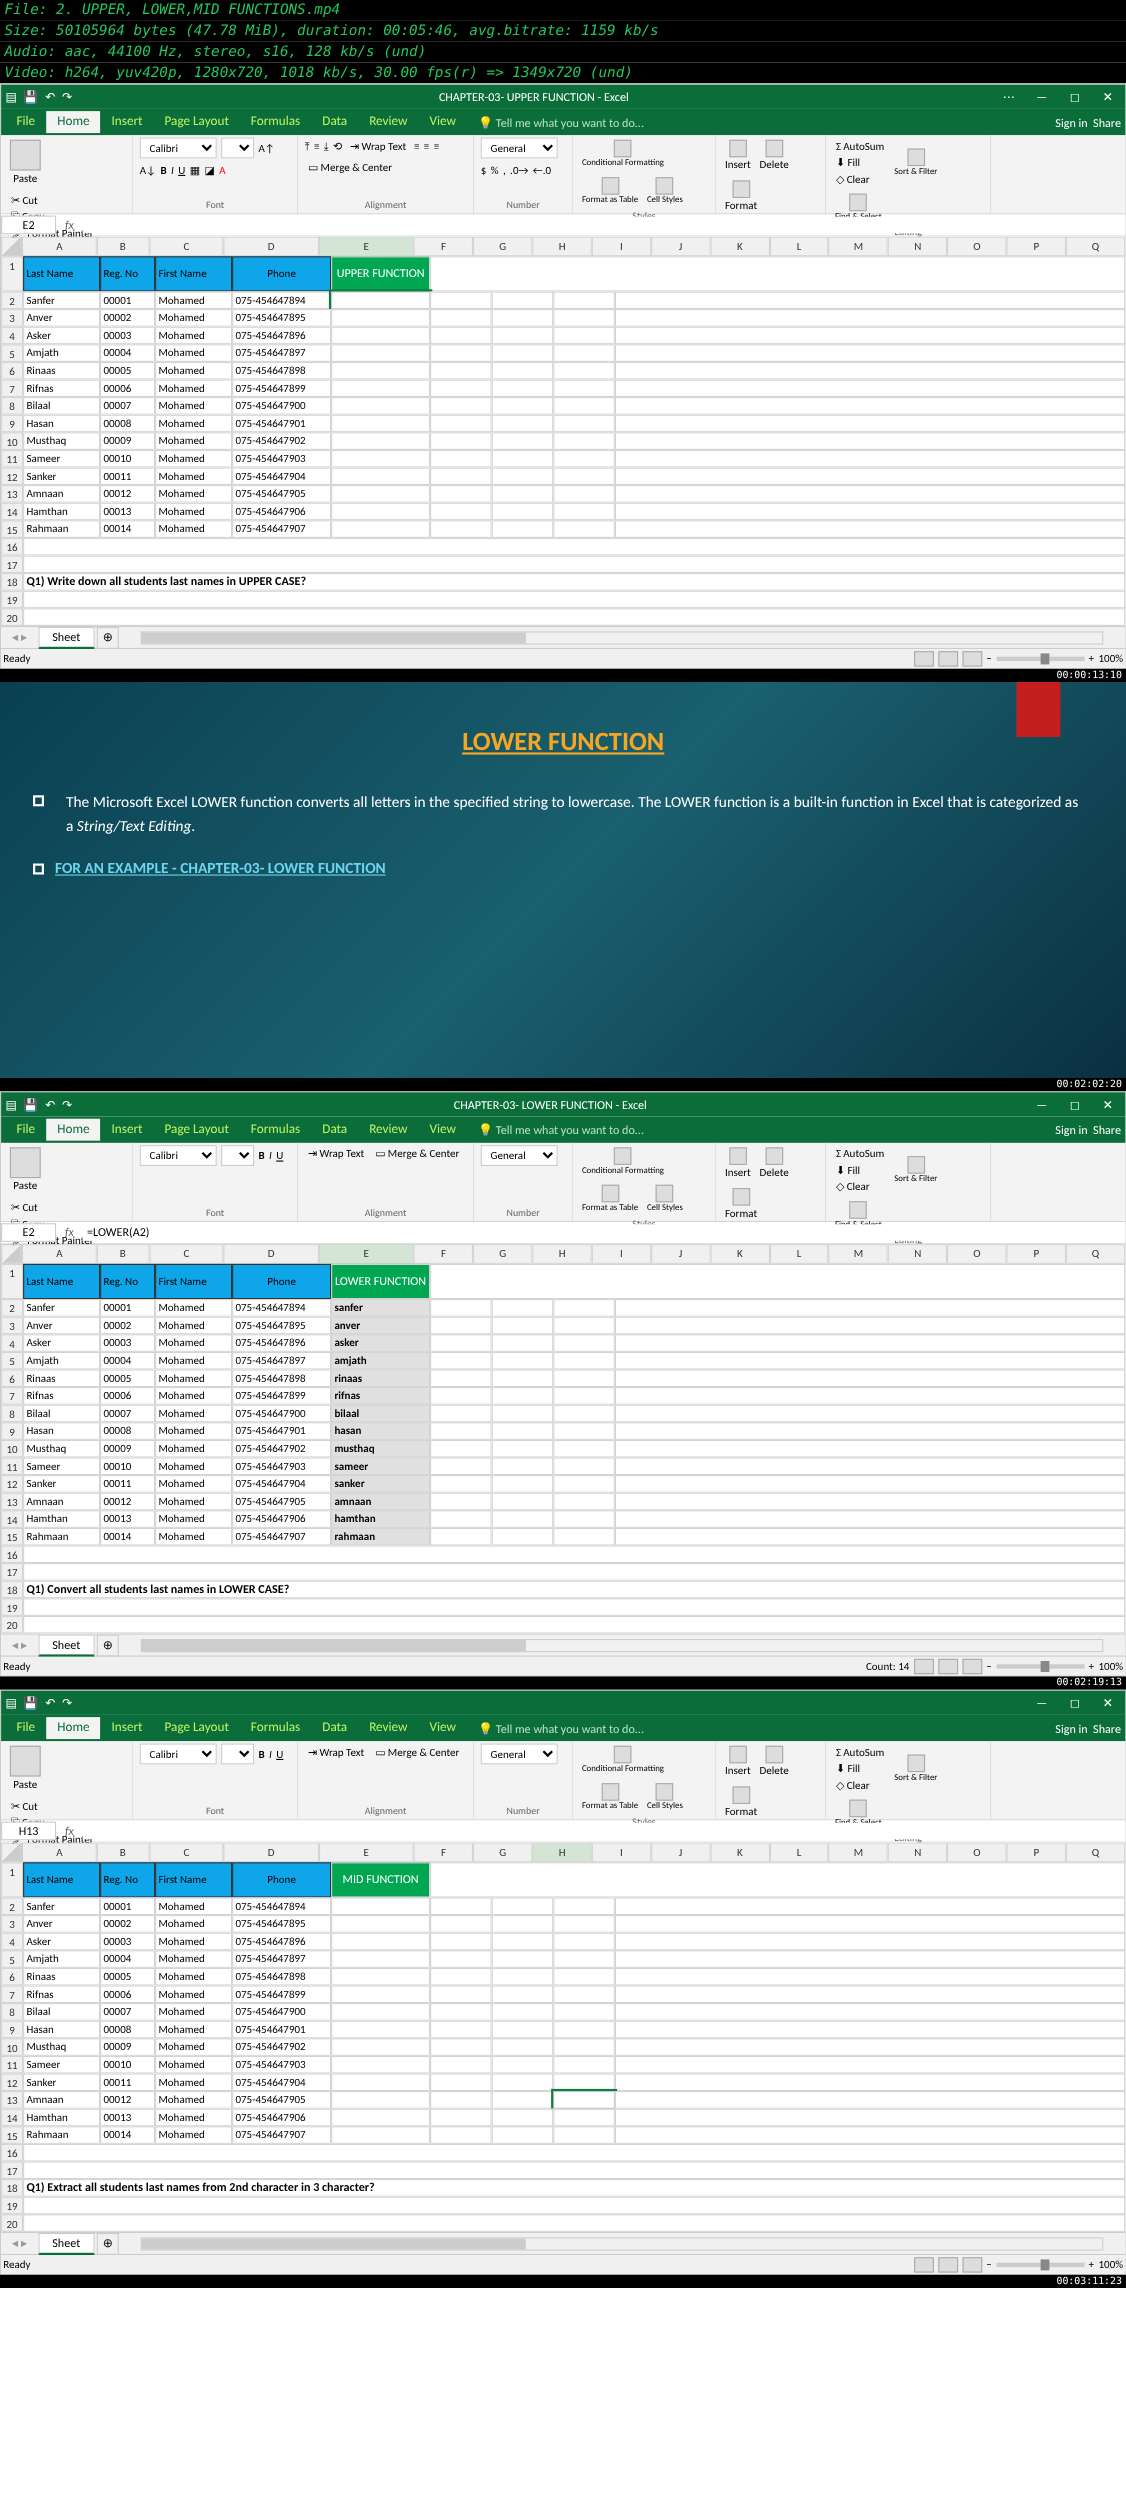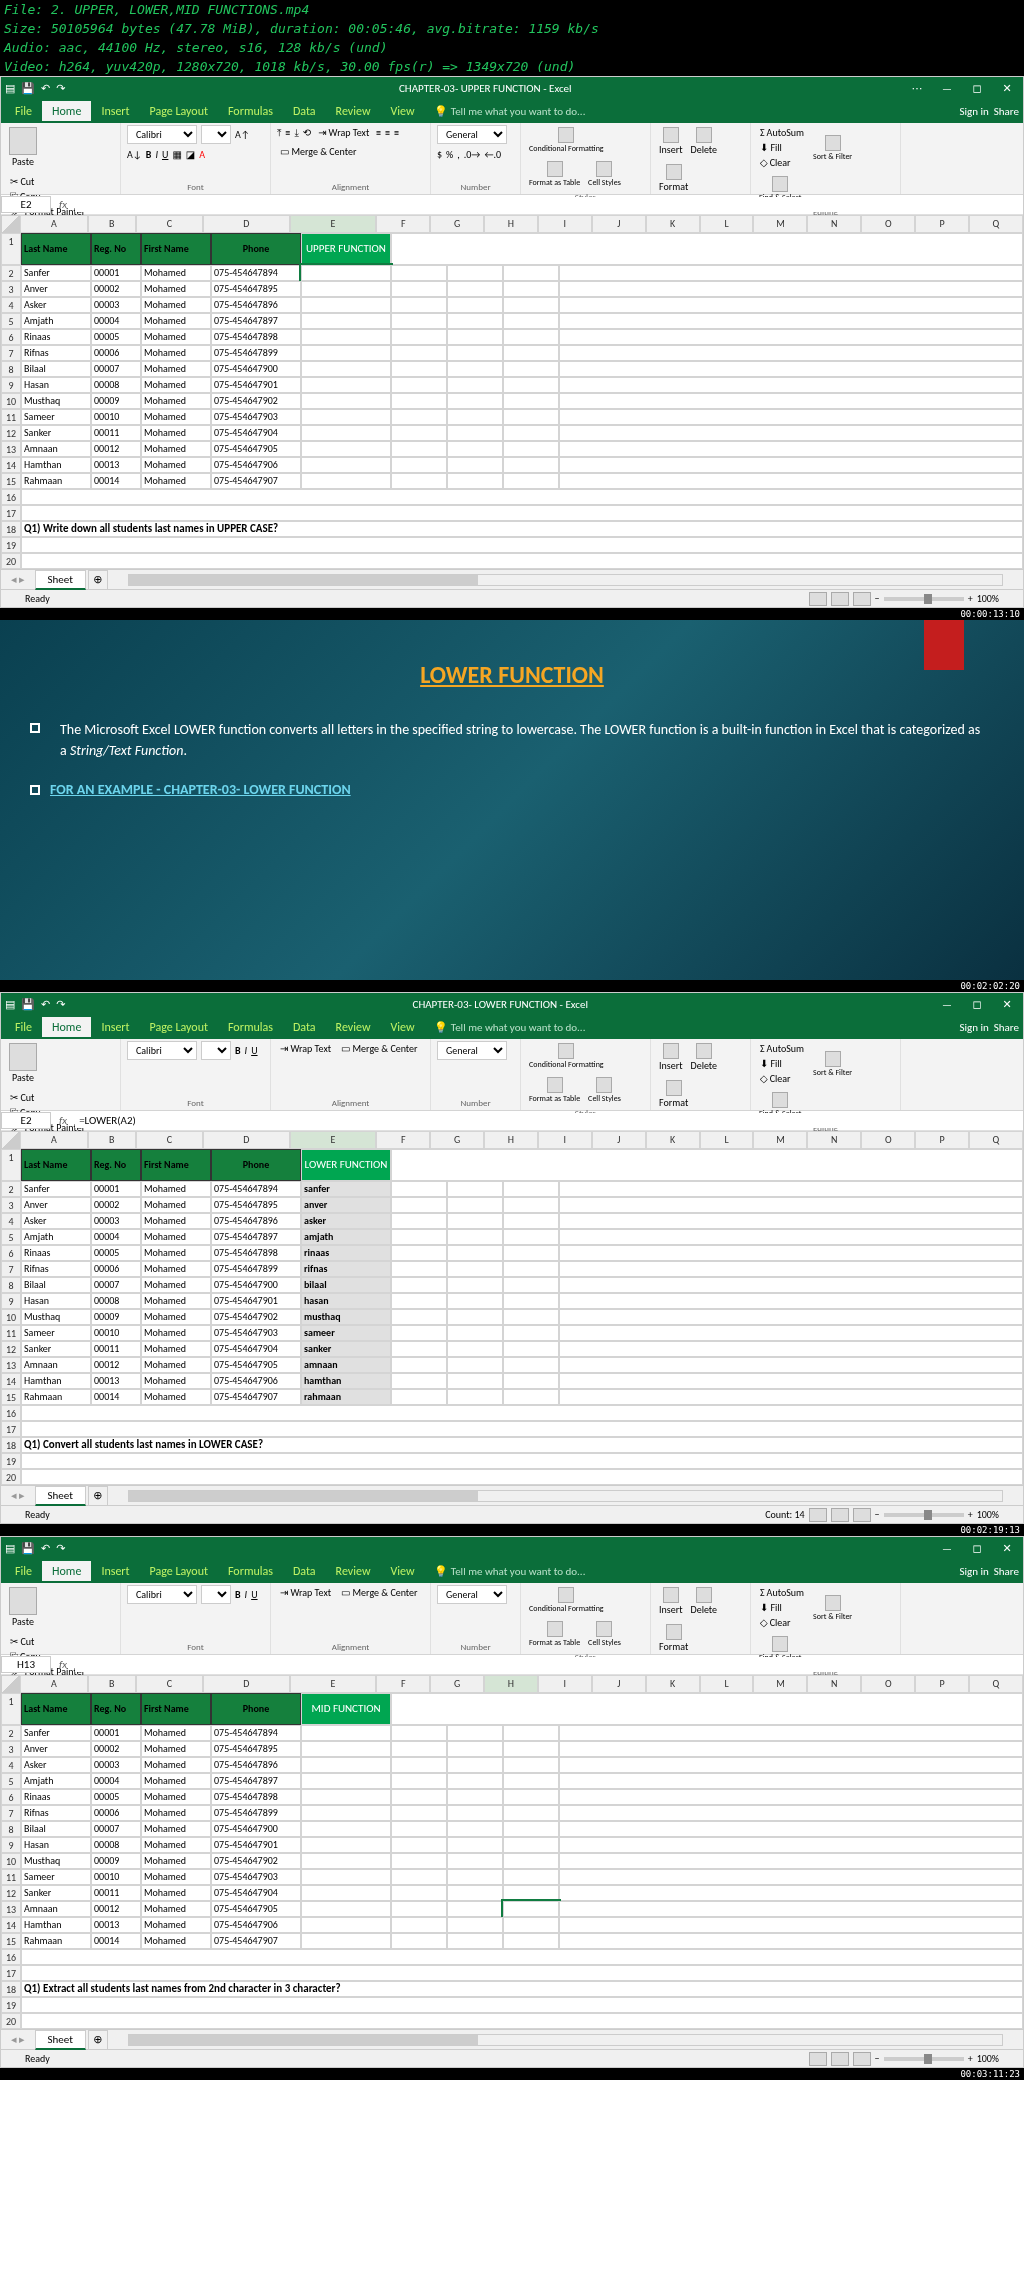--- a/index.html
+++ b/index.html
@@ -29,31 +29,31 @@
 .namebox{width:50px;border:1px solid #ccc;font-size:11px;padding:1px 4px;text-align:center}
 .fx-label{padding:0 8px;font-style:italic;color:#666;font-size:11px}
 .formula-bar{flex:1;border:none;font-size:11px;padding:1px 4px}
 .grid-wrap{overflow:hidden;background:#fff}
 .sel-all{width:20px;height:18px;background:linear-gradient(135deg,#f0f0f0 50%,#ccc 50%);border:1px solid #ccc}
 .row-num{width:20px;background:#f0f0f0;border:1px solid #d4d4d4;font-size:10px;text-align:center;line-height:16px;color:#333}
 .col-head{background:#f0f0f0;border:1px solid #d4d4d4;font-size:10px;text-align:center;line-height:16px;color:#333}
 .col-head.sel{background:#d5e5d5}
 .grid-row{display:flex;height:16px}
 .cell{border:1px solid #d4d4d4;font-size:10px;padding:0 2px;line-height:14px;overflow:hidden;white-space:nowrap;background:#fff}
-.hdr-cell{background:#15803d;color:#000;font-weight:bold;border:1px solid #333}
+.hdr-cell{background:#0ea5e9;color:#000;font-weight:normal;border:1px solid #333}
 .func-cell{background:#00a651;color:#fff;font-weight:normal;font-size:11px;text-align:center}
 .res-cell{background:#e0e0e0}
 .question{font-weight:bold;font-size:11px}
 .sheet-tabs{display:flex;align-items:center;height:20px;background:#f0f0f0;border-top:1px solid #ccc;font-size:11px}
 .sheet-tab{padding:2px 12px;background:#fff;border:1px solid #ccc;border-bottom:2px solid #0b6e3a}
 .sheet-add{width:20px;height:20px;display:flex;align-items:center;justify-content:center;cursor:pointer;border:1px solid #ccc;margin-left:2px}
 .scrollbar-h{flex:1;display:flex;align-items:center;padding:0 20px}
 .scroll-track{flex:1;height:12px;background:#f0f0f0;border:1px solid #ccc;position:relative}
 .scroll-thumb{position:absolute;left:0;width:40%;height:100%;background:#cdcdcd}
-.statusbar{height:18px;background:#f0f0f0;border-top:1px solid #ccc;display:flex;align-items:center;justify-content:space-between;font-size:10px;padding:0 24px}
+.statusbar{height:18px;background:#f0f0f0;border-top:1px solid #ccc;display:flex;align-items:center;justify-content:space-between;font-size:10px;padding:0 2px}
 .status-right{display:flex;gap:4px;align-items:center}
 .view-btn{width:18px;height:14px;background:#ddd;border:1px solid #aaa}
 .zoom-slider{width:80px;height:4px;background:#ccc;position:relative}
 .zoom-thumb{position:absolute;left:50%;top:-3px;width:8px;height:10px;background:#888}
 .timestamp{position:relative;text-align:right;color:#fff;font-size:9px;background:#000;padding:1px 4px;font-family:monospace}
 
 
 .slide{background:linear-gradient(135deg,#0a4050,#1a6070,#0a3040);color:#fff;padding:40px 30px;position:relative;height:360px}
 .slide-bookmark{position:absolute;top:0;right:60px;width:40px;height:50px;background:#c41e1e}
 .slide-title{color:#f5a623;font-size:24px;font-weight:bold;text-decoration:underline;text-align:center;margin-bottom:30px}
@@ -462,21 +462,21 @@
  </div>
 </div>
 </div>
 <div class="timestamp">00:00:13:10</div>
 
 <div class="slide">
  <div class="slide-bookmark"></div>
  <div class="slide-title">LOWER FUNCTION</div>
  <div class="slide-bullet">
   <div class="bullet-sq"></div>
-  <div class="slide-body"><span>The Microsoft Excel LOWER function converts all letters in the specified string to lowercase. The LOWER function is a built-in function in Excel that is categorized as a </span><i>String/Text Function</i><span>.</span></div>
+  <div class="slide-body"><span>The Microsoft Excel LOWER function converts all letters in the specified string to lowercase. The LOWER function is a built-in function in Excel that is categorized as a </span><i>String/Text Editing</i><span>.</span></div>
  </div>
  <div class="slide-bullet">
   <div class="bullet-sq"></div>
   <a class="slide-link">FOR AN EXAMPLE - CHAPTER-03- LOWER  FUNCTION</a>
  </div>
 </div>
 <div class="timestamp">00:02:02:20</div>
 
 <div class="excel-app">
 <div class="titlebar">

